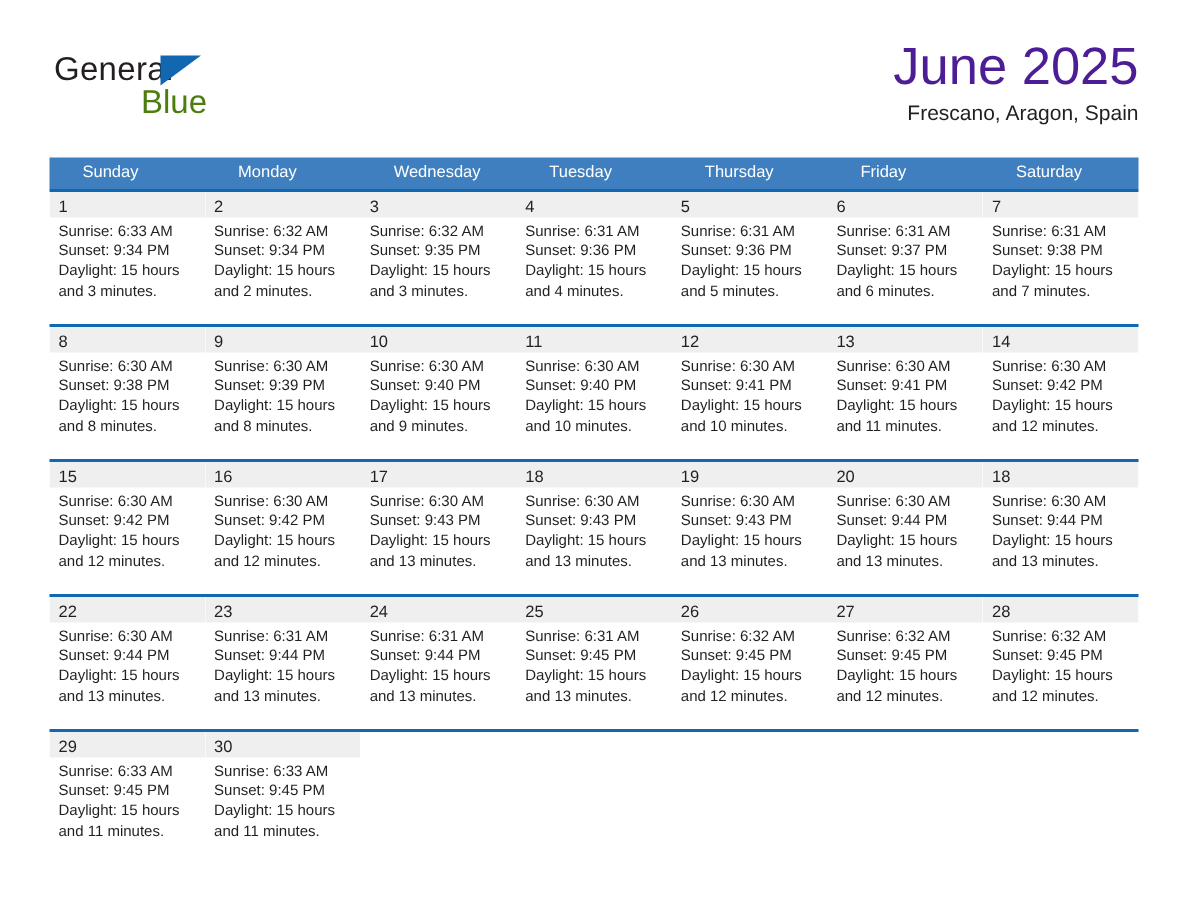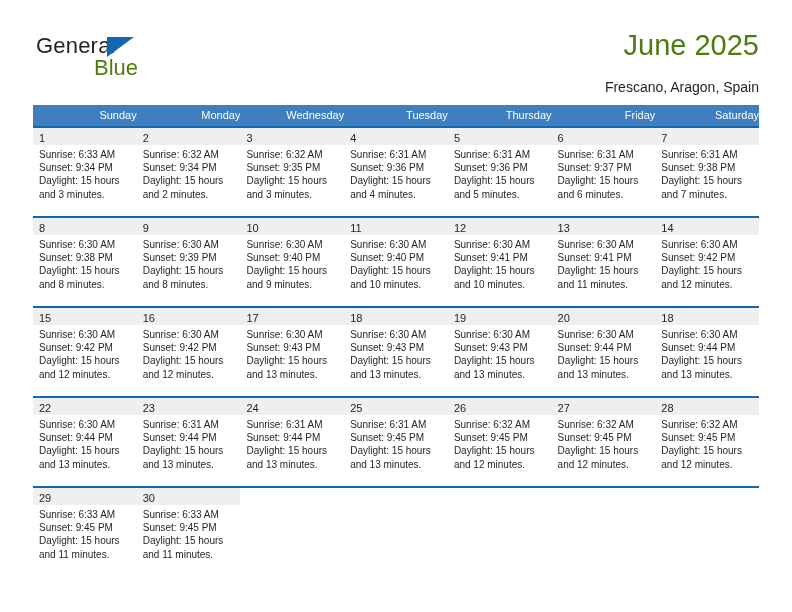--- a/index.html
+++ b/index.html
@@ -69,27 +69,27 @@
     font-family: "Liberation Sans", sans-serif;
   }
 
   .title-block {
     position: absolute;
     right: 0;
     top: 0;
     text-align: right;
   }
   .cal-title {
-    font-size: 29px;
-    color: #4d7c0f;
+    font-size: 35px;
+    color: #4c1d95;
     line-height: 34px;
     white-space: nowrap;
   }
   .cal-subtitle {
-    margin-top: 16px;
+    margin-top: 4px;
     font-size: 14px;
     color: #231f20;
     line-height: 18px;
     white-space: nowrap;
   }
 
   
   .calendar {
     position: absolute;
     left: 33px;
@@ -98,27 +98,26 @@
   }
 
   .dow-row {
     display: flex;
     background: #3f7fbf;
     height: 21px;
   }
   .dow {
     flex: 1 1 0;
     box-sizing: border-box;
-    padding-left: 6px;
+    padding-left: 22px;
     font-size: 11px;
     color: #ffffff;
     line-height: 21px;
     overflow: hidden;
     white-space: nowrap;
-    text-align: right;
   }
 
   .week {
     border-top: 2px solid #1267b1;
   }
   .week:first-of-type {
     border-top: none;
   }
   .week-row {
     display: flex;

